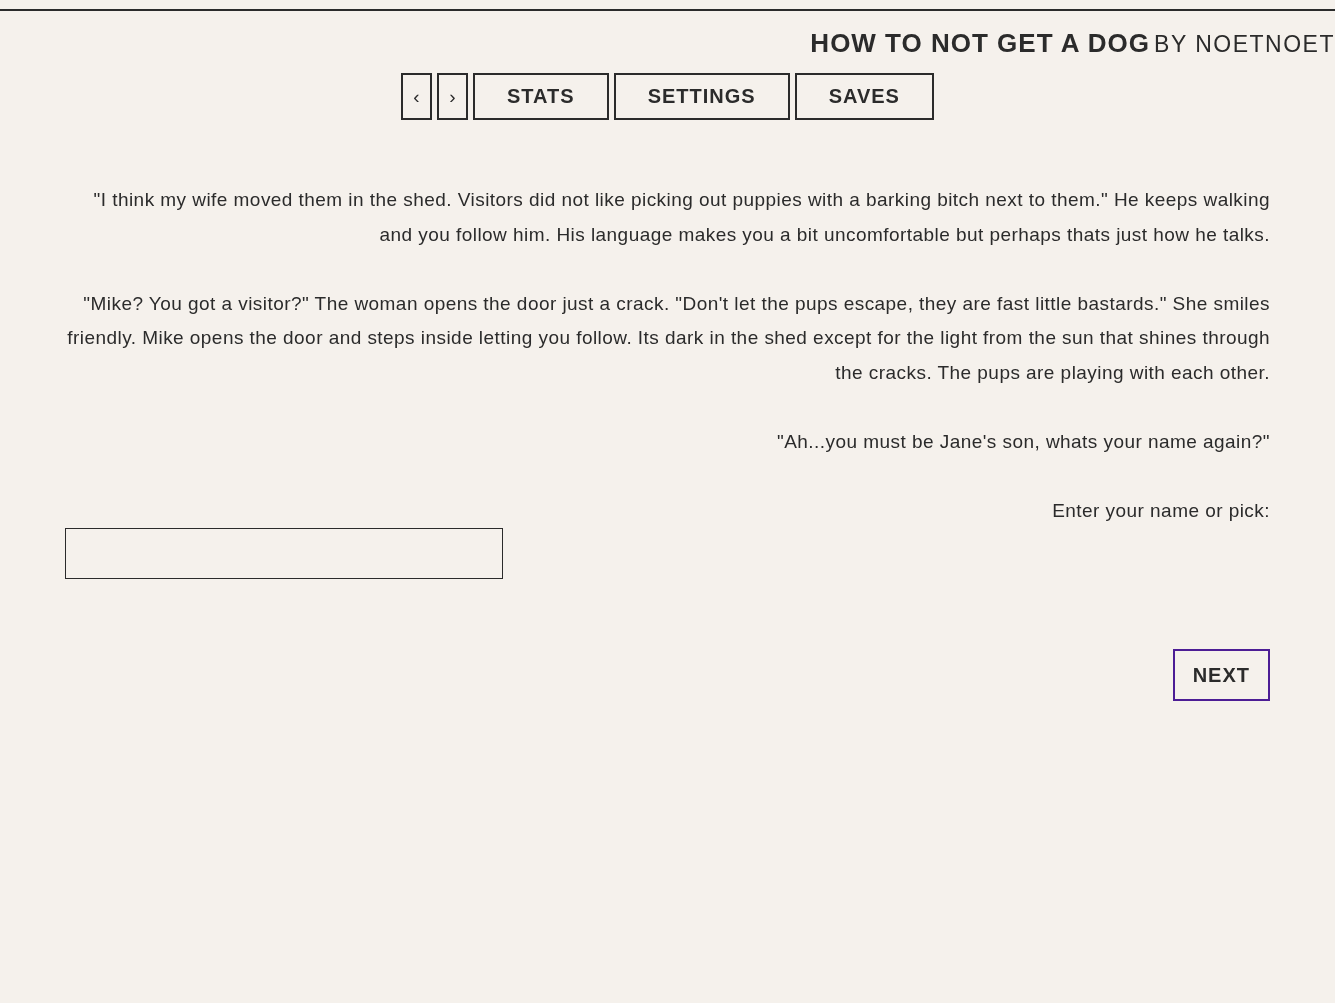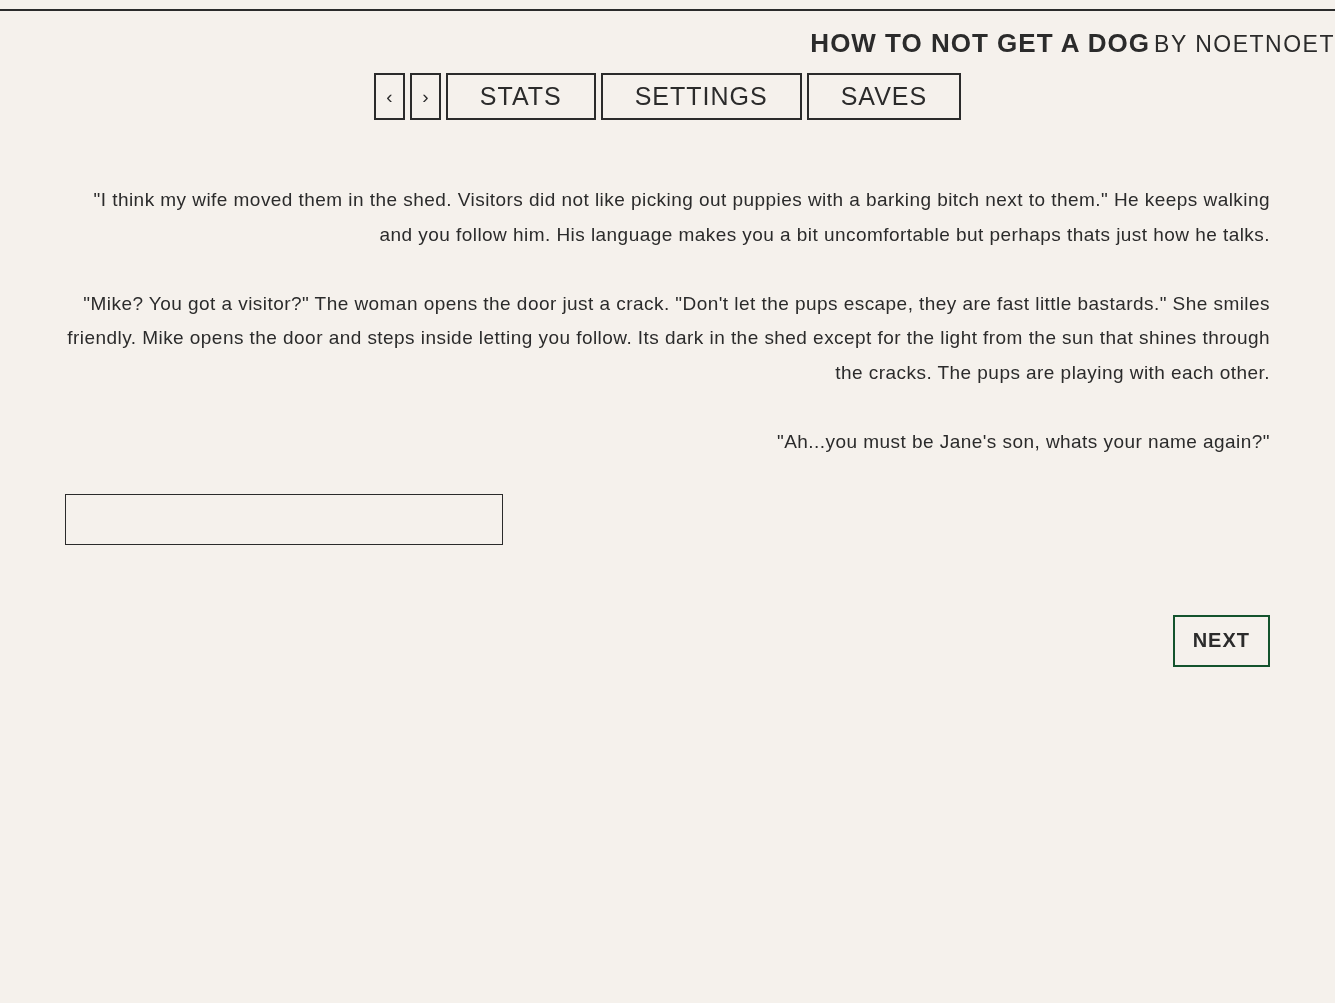--- a/index.html
+++ b/index.html
@@ -48,22 +48,22 @@
   }
   .nav-btn {
     display: inline-flex;
     align-items: center;
     justify-content: center;
     height: 47px;
     background: transparent;
     border: 2px solid #2b2b2b;
     color: #2b2b2b;
     font-family: "Liberation Sans", "DejaVu Sans", sans-serif;
-    font-size: 25px;
-    font-weight: 400;
+    font-size: 20px;
+    font-weight: 700;
     letter-spacing: 1px;
     padding: 0 32px;
     cursor: pointer;
   }
   .nav-btn.arrow {
     width: 31px;
     padding: 0;
     font-size: 19px;
     font-weight: 400;
     letter-spacing: 0;
@@ -101,21 +101,21 @@
   }
 
   .next-row { margin-top: 70px; }
   .next-btn {
     display: inline-flex;
     align-items: center;
     justify-content: center;
     height: 52px;
     padding: 0 18px;
     background: transparent;
-    border: 2px solid #14532d;
+    border: 2px solid #4c1d95;
     color: #2b2b2b;
     font-family: "Liberation Sans", "DejaVu Sans", sans-serif;
     font-size: 20px;
     font-weight: 700;
     letter-spacing: 1px;
     cursor: pointer;
   }
 </style>
 </head>
 <body>
@@ -132,19 +132,20 @@
     <button class="nav-btn">SETTINGS</button>
     <button class="nav-btn">SAVES</button>
   </nav>
 </header>
 
 <main class="passage">
   <p class="story-paragraph">"I think my wife moved them in the shed. Visitors did not like picking out puppies with a barking bitch next to them." He keeps walking and you follow him. His language makes you a bit uncomfortable but perhaps thats just how he talks.</p>
   <p class="story-paragraph">"Mike? You got a visitor?" The woman opens the door just a crack. "Don't let the pups escape, they are fast little bastards." She smiles friendly. Mike opens the door and steps inside letting you follow. Its dark in the shed except for the light from the sun that shines through the cracks. The pups are playing with each other.</p>
   <p class="story-paragraph">"Ah...you must be Jane's son, whats your name again?"</p>
 
+  <p class="prompt-label">Enter your name or pick:</p>
 
   <input type="text" class="name-input" value="" style="">
 
   <div class="next-row">
     <button class="next-btn">NEXT</button>
   </div>
 </main>
 
 </body></html>

